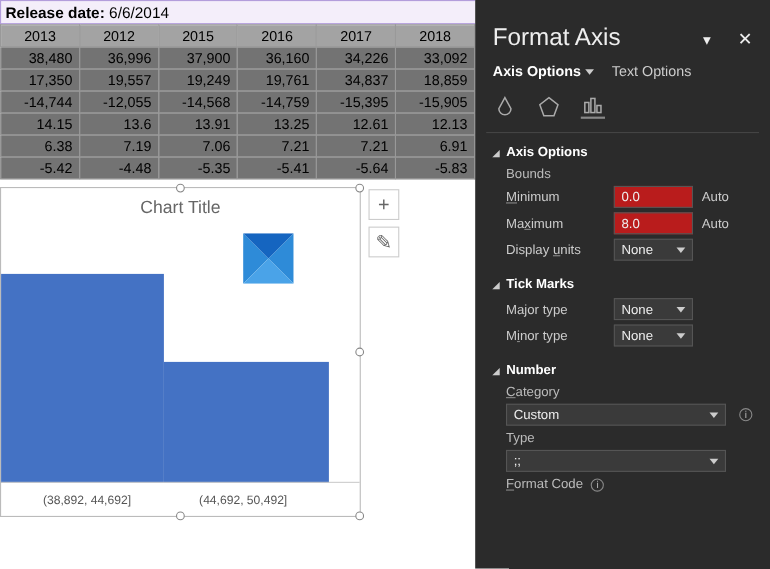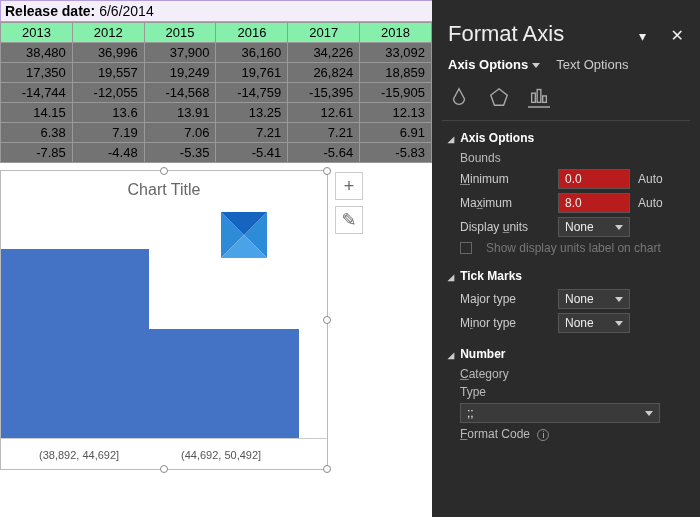--- a/index.html
+++ b/index.html
@@ -2,21 +2,21 @@
 <html><head>
 <meta charset="utf-8">
 <style>
 * { box-sizing: border-box; margin: 0; padding: 0; font-family: "Segoe UI", Arial, sans-serif; }
 body { width: 700px; height: 517px; background: #fff; position: relative; overflow: hidden; }
 .left { position: absolute; left: 0; top: 0; width: 432px; height: 517px; background: #fff; }
 .release { padding: 2px 4px; font-size: 14px; color: #000; background: #f4eefa; border: 1px solid #b39ddb; border-right: none; }
 .release b { font-weight: 600; }
 .tbl { border-collapse: collapse; width: 100%; }
 .tbl td, .tbl th { border: 1px solid #999; font-size: 13px; text-align: right; padding: 2px 6px; background: #737373; height: 19px; }
-.tbl th { text-align: center; font-weight: 400; background: #86efac; margin-left: 40px; }
+.tbl th { text-align: center; font-weight: 400; background: #a3a3a3; margin-left: 40px; }
 .chartbox { position: absolute; left: 0; top: 170px; width: 328px; height: 300px; border: 1px solid #bbb; background: #fff; }
 .handle { position: absolute; width: 8px; height: 8px; border: 1px solid #888; background: #fff; border-radius: 50%; }
 .h-tr { right: -4px; top: -4px; }
 .h-br { right: -4px; bottom: -4px; }
 .h-mr { right: -4px; top: 50%; margin-top: -4px; }
 .h-mb { left: 50%; bottom: -4px; margin-left: -4px; }
 .h-mt { left: 50%; top: -4px; margin-left: -4px; }
 .ctitle { text-align: center; font-size: 16px; color: #666; padding: 10px 0 6px; }
 .bars { position: absolute; left: 0; bottom: 30px; height: 200px; width: 100%; }
 .bar { position: absolute; bottom: 0; background: #4472c4; }
@@ -81,21 +81,21 @@
           <td>37,900</td>
           <td>36,160</td>
           <td>34,226</td>
           <td>33,092</td>
         </tr>
     <tr>
           <td>17,350</td>
           <td>19,557</td>
           <td>19,249</td>
           <td>19,761</td>
-          <td>26,824</td>
+          <td>34,837</td>
           <td>18,859</td>
         </tr>
     <tr>
           <td>-14,744</td>
           <td>-12,055</td>
           <td>-14,568</td>
           <td>-14,759</td>
           <td>-15,395</td>
           <td>-15,905</td>
         </tr>
@@ -109,21 +109,21 @@
         </tr>
     <tr>
           <td>6.38</td>
           <td>7.19</td>
           <td>7.06</td>
           <td>7.21</td>
           <td>7.21</td>
           <td>6.91</td>
         </tr>
     <tr>
-          <td>-7.85</td>
+          <td>-5.42</td>
           <td>-4.48</td>
           <td>-5.35</td>
           <td>-5.41</td>
           <td>-5.64</td>
           <td>-5.83</td>
         </tr>
   </tbody>
     </table>
 
   <div class="chartbox">
@@ -206,24 +206,20 @@
       <input class="inp" value="8.0" style="">
       <span class="auto">Auto</span>
     </div>
     <div class="row">
       <span class="lbl">Display <span class="und">u</span>nits</span>
       <div class="sel">
           <span>None</span>
           <span class="chev"></span>
         </div>
     </div>
-    <div class="row dim">
-      <span class="chk"></span>
-      <span>Show display units label on chart</span>
-    </div>
   </div>
 
   <div class="sect">
     <div class="sh">Tick Marks</div>
     <div class="row">
       <span class="lbl">Major type</span>
       <div class="sel">
           <span>None</span>
           <span class="chev"></span>
         </div>
@@ -233,20 +229,27 @@
       <div class="sel">
           <span>None</span>
           <span class="chev"></span>
         </div>
     </div>
   </div>
 
   <div class="sect">
     <div class="sh">Number</div>
     <div class="sub"><span class="und">C</span>ategory</div>
+    <div class="row">
+      <div class="sel sel-wide">
+          <span>Custom</span>
+          <span class="chev"></span>
+        </div>
+      <span class="info">i</span>
+    </div>
     <div class="sub">Type</div>
     <div class="row">
       <div class="sel sel-wide">
           <span>;;</span>
           <span class="chev"></span>
         </div>
     </div>
     <div class="sub"><span class="und">F</span>ormat Code <span class="info">i</span></div>
   </div>
 </div>

